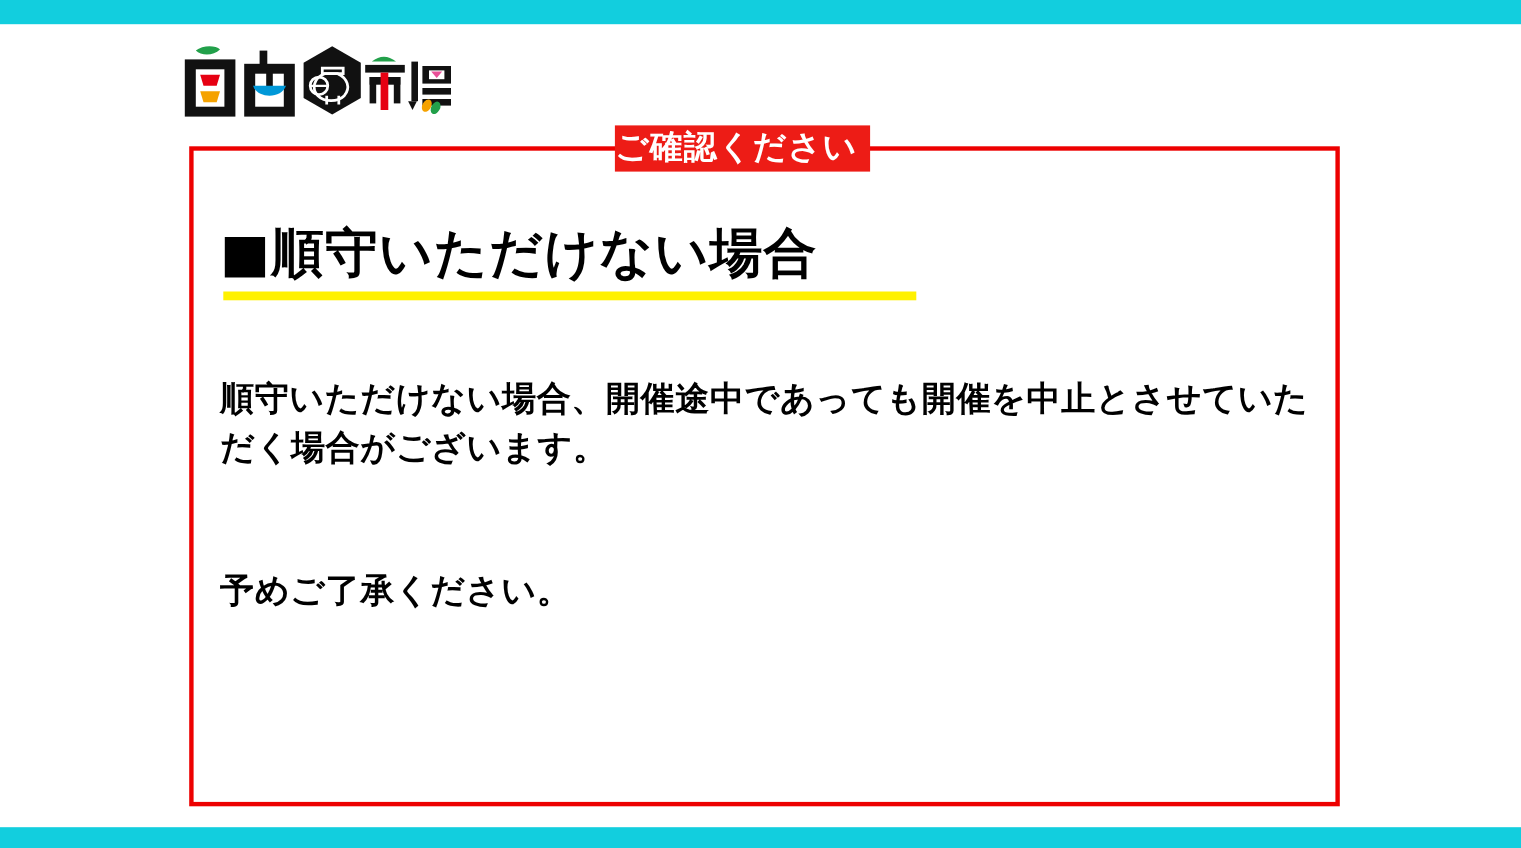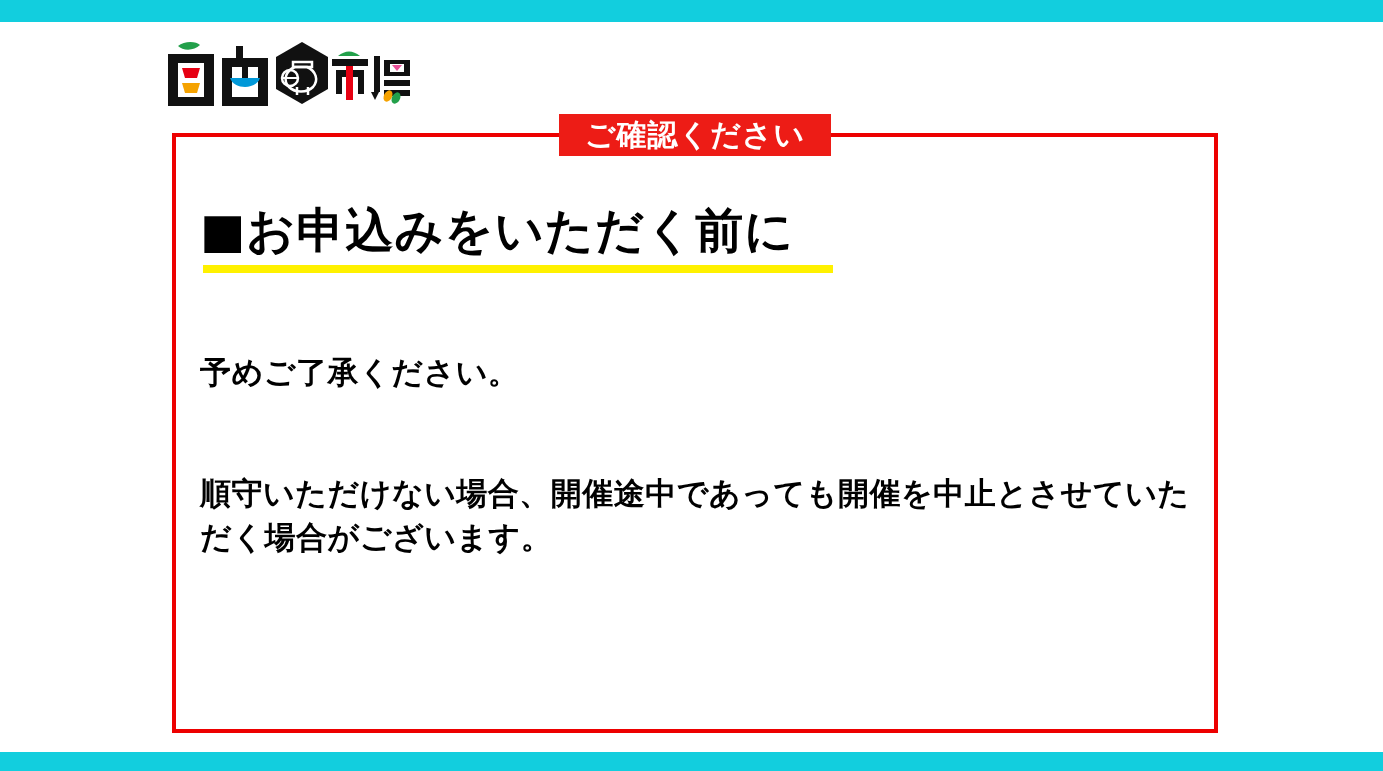--- a/index.html
+++ b/index.html
@@ -57,28 +57,27 @@
     border: 4px solid #ED0000;
     box-sizing: border-box;
     background: transparent;
   }
 
   
   .badge {
     position: absolute;
     left: 559px;
     top: 114px;
-    width: 272px;
+    width: 232px;
     height: 42px;
     background: #ED1C16;
     color: #ffffff;
     font-size: 30px;
     font-weight: bold;
     line-height: 42px;
-    text-align: center;
     letter-spacing: 1px;
     white-space: nowrap;
     box-sizing: border-box;
   }
 
   
   .content {
     position: absolute;
     left: 200px;
     top: 200px;
@@ -181,24 +180,24 @@
     </svg>
   </div>
 
   <div class="panel"></div>
 
   <div class="badge">ご確認ください</div>
 
   <div class="content">
 
     <div class="heading-wrap">
-      <h1 class="heading">■お申込みをいただく前に</h1>
+      <h1 class="heading">■順守いただけない場合</h1>
       <div class="heading-underline"></div>
     </div>
 
+    <p class="para p2">順守いただけない場合、開催途中であっても開催を中止とさせていただく場合がございます。</p>
     <p class="para p3">予めご了承ください。</p>
-    <p class="para p2">順守いただけない場合、開催途中であっても開催を中止とさせていただく場合がございます。</p>
 
   </div>
 
   <div class="bar-bottom"></div>
 
 </div>
 
 </body></html>

